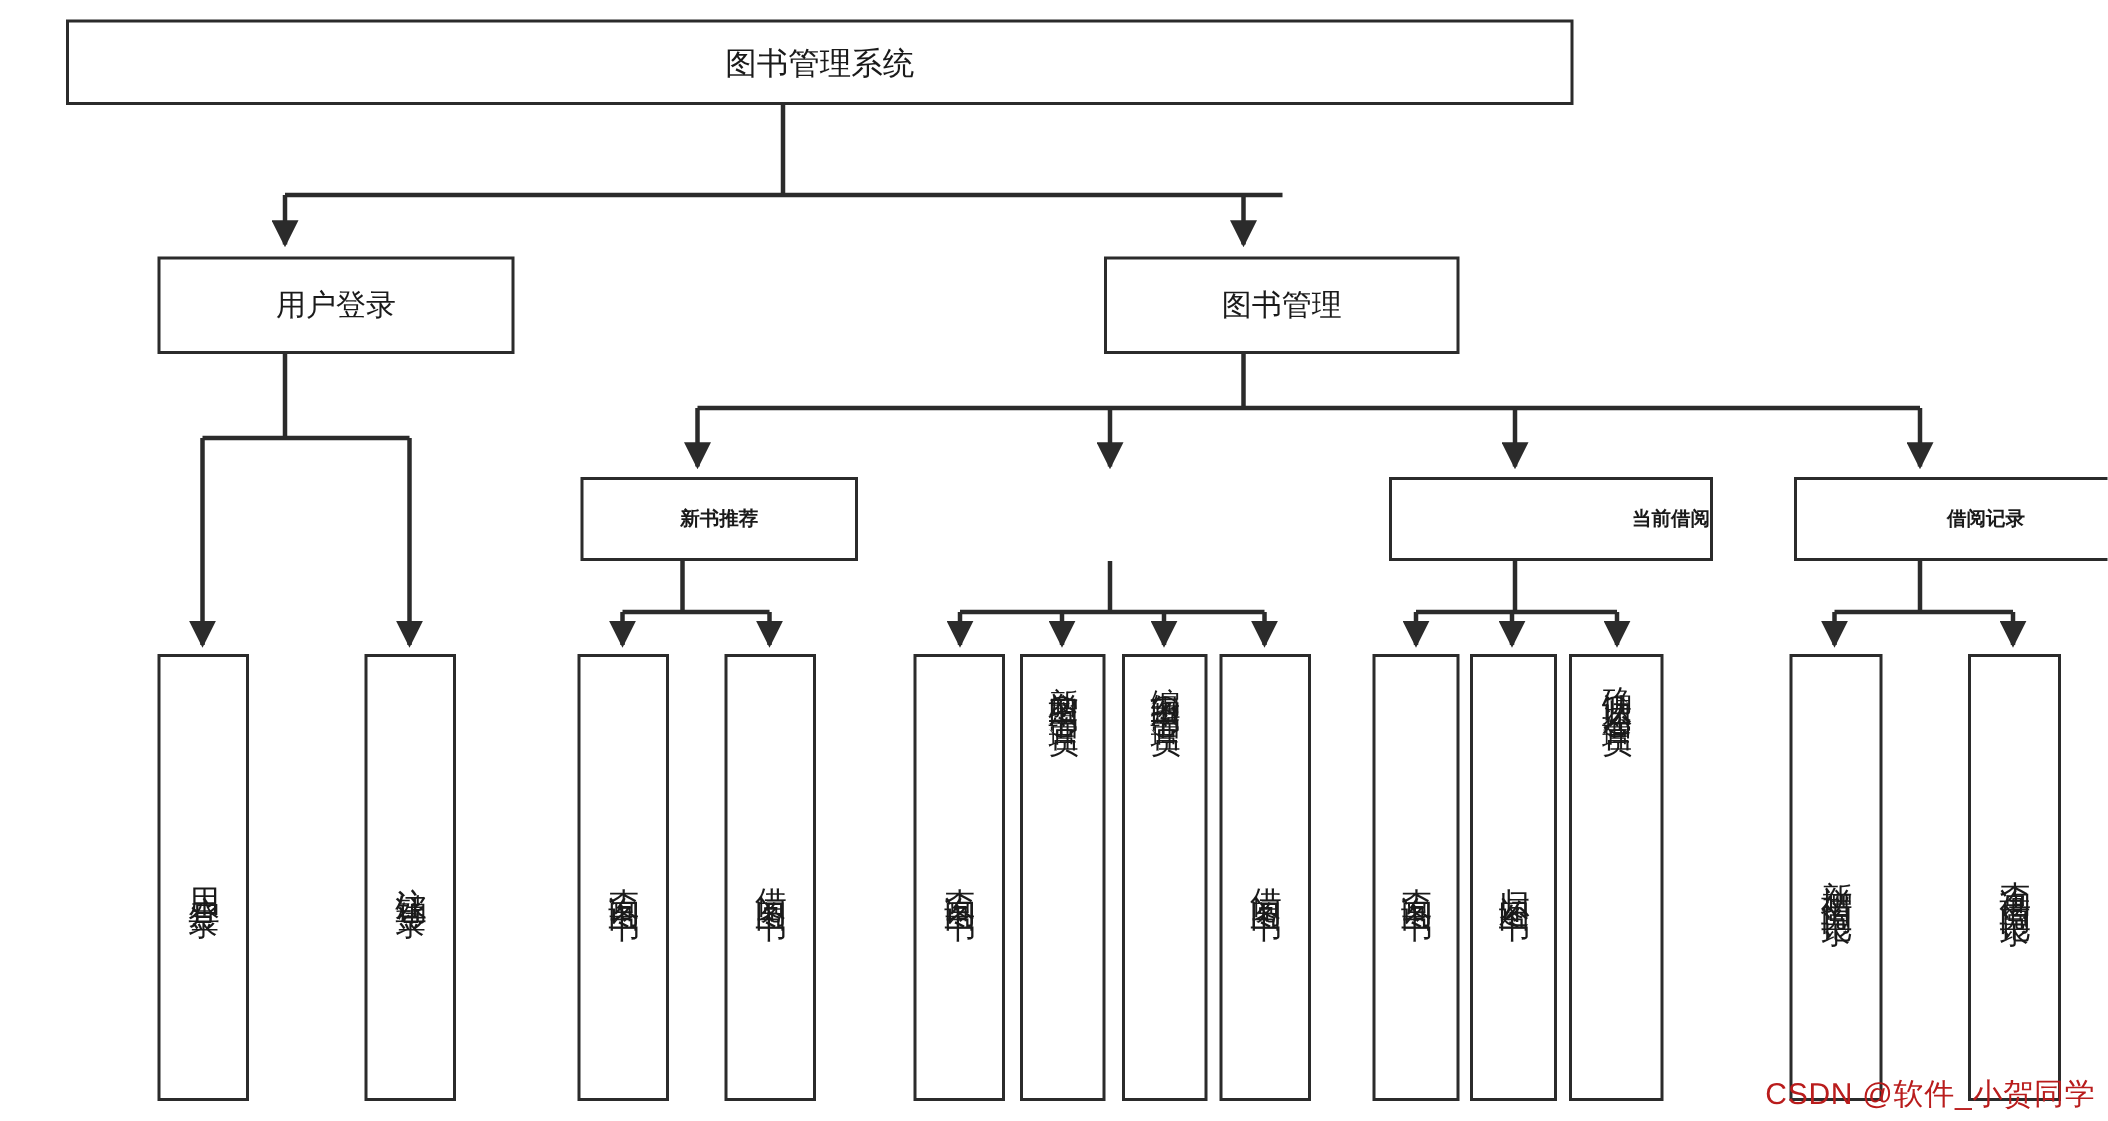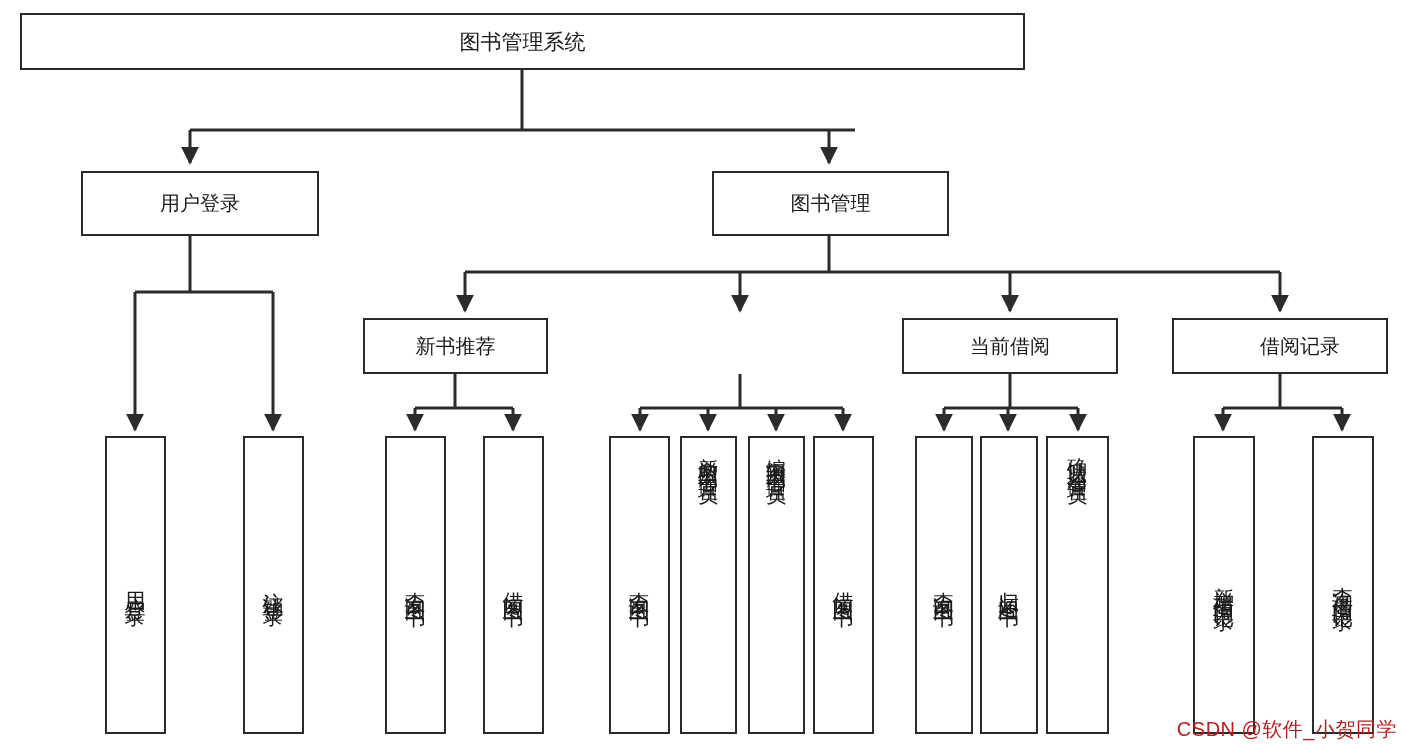--- a/index.html
+++ b/index.html
@@ -15,24 +15,25 @@
 
   .node{
     position:absolute;
     box-sizing:border-box;
     background:#ffffff;
     border:2.5px solid #2b2b2b;
     display:flex;
     align-items:center;
     justify-content:center;
     color:#1a1a1a;
+    margin-left:24px;
   }
   .node.root{font-size:21px;}
   .node.l1{font-size:20px;}
-  .node.l2{font-size:20px;}
+  .node.l2{font-size:13px;font-weight:bold;}
 
   
   .leaf{
     position:absolute;
     box-sizing:border-box;
     background:#ffffff;
     border:2.5px solid #2b2b2b;
     display:flex;
     align-items:center;
     justify-content:center;
@@ -123,21 +124,21 @@
   <div class="node l1" style="left:81px;top:171px;width:238px;height:65px;">
     <span>用户登录</span>
   </div>
   <div class="node l1" style="left:712px;top:171px;width:237px;height:65px;text-align:right;">
     <span>图书管理</span>
   </div>
 
   <div class="node l2" style="left:363px;top:318px;width:185px;height:56px;">
     <span>新书推荐</span>
   </div>
-  <div class="node l2" style="left:902px;top:318px;width:216px;height:56px;">
+  <div class="node l2" style="left:902px;top:318px;width:216px;height:56px;justify-content:flex-end;">
     <span>当前借阅</span>
   </div>
   <div class="node l2" style="left:1172px;top:318px;width:216px;height:56px;padding-left:40px;">
     <span>借阅记录</span>
   </div>
 
   <div class="leaf" style="left:105px;top:436px;width:61px;height:298px;">
     <span class="vtext">用户登录</span>
   </div>
   <div class="leaf" style="left:243px;top:436px;width:61px;height:298px;">

